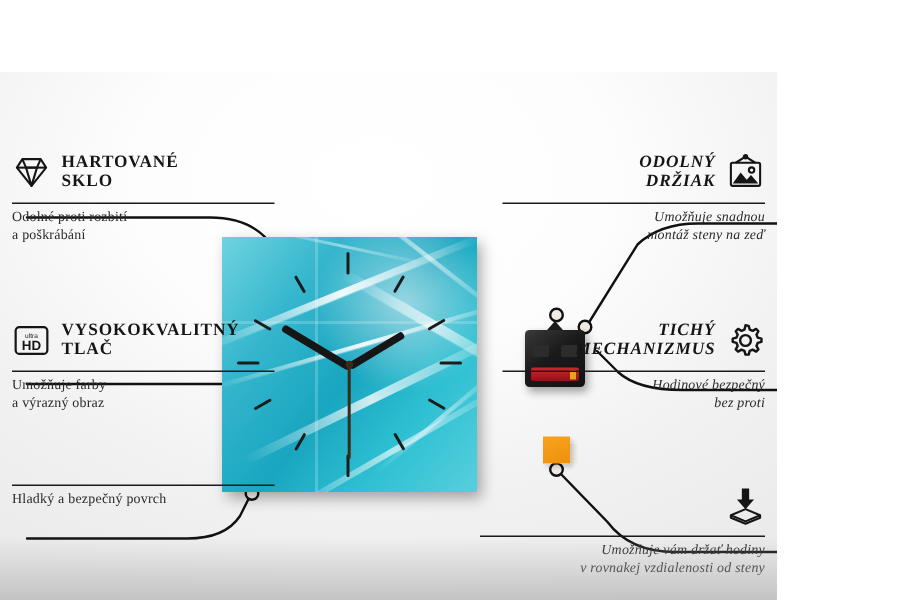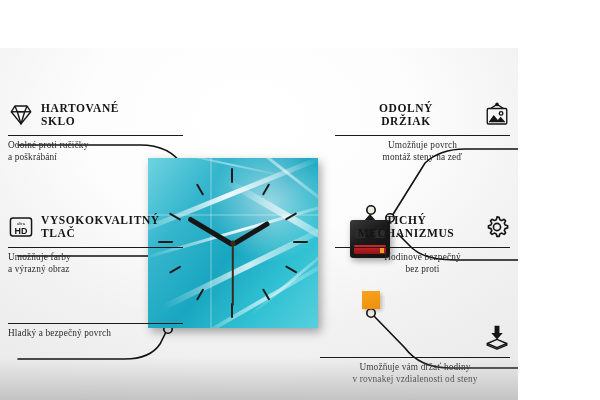--- a/index.html
+++ b/index.html
@@ -20,21 +20,21 @@
   #stage::after{
     content:""; position:absolute; left:0; right:0; bottom:0; height:90px;
     background:linear-gradient(180deg, rgba(180,180,180,0) 0%, rgba(172,172,172,.75) 55%, rgba(166,166,166,.95) 100%);
     pointer-events:none;
   }
   .svg-layer { position:absolute; left:0; top:0; width:600px; height:400px; pointer-events:none; }
 
   
   .feature { position:absolute; width:175px; }
   .feat-left  { left:8px;  text-align:left; }
-  .feat-right { right:8px; text-align:center; }
+  .feat-right { right:8px; text-align:right;font-style:italic; }
 
   .feat-head { display:flex; align-items:center; gap:7px; min-height:34px; }
   .feat-right .feat-head { flex-direction:row-reverse; }
 
   .feat-title {
     font-family:"Liberation Serif", serif;
     font-weight:bold;
     font-size:11.5px;
     line-height:13.5px;
     letter-spacing:.6px;
@@ -169,21 +169,21 @@
           <path d="M4 12 L28 12"></path>
               <path d="M8.5 5 L11.5 12 L16 27 L20.5 12 L23.5 5"></path>
           <path d="M11.5 12 L20.5 12"></path>
         </g>
           </svg>
       </span>
       <span class="feat-title"><span>HARTOVANÉ</span><br><span>SKLO</span></span>
     </div>
     <div class="rule"></div>
     <div class="feat-desc">
-      <span>Odolné proti ručičky</span><br><span>a poškrábání</span>
+      <span>Odolné proti rozbití</span><br><span>a poškrábání</span>
     </div>
   </div>
 
   <div class="feature feat-left" style="top:162px;">
     <div class="feat-head">
       <span class="ico">
         <svg viewBox="0 0 32 32">
           <rect x="3" y="5" width="26" height="22" rx="3" fill="none" stroke="#151515" stroke-width="1.8"></rect>
           <text x="16" y="14" font-family="Liberation Sans, sans-serif" font-size="5.4" fill="#151515" text-anchor="middle">ultra</text>
           <text x="16" y="24" font-family="Liberation Sans, sans-serif" font-size="11" font-weight="bold" fill="#151515" text-anchor="middle">HD</text>
@@ -214,21 +214,21 @@
           <rect x="4" y="8" width="24" height="19" rx="1.5"></rect>
           <circle cx="21" cy="14" r="2.2"></circle>
           <path d="M5.5 25 L12 16 L17 22 L20.5 18 L26.5 25 Z" fill="#151515" stroke="none"></path>
         </g>
           </svg>
       </span>
       <span class="feat-title"><span>ODOLNÝ</span><br><span>DRŽIAK</span></span>
     </div>
     <div class="rule"></div>
     <div class="feat-desc">
-      <span>Umožňuje povrch</span><br><span>montáž steny na zeď</span>
+      <span>Umožňuje snadnou</span><br><span>montáž steny na zeď</span>
     </div>
   </div>
 
   <div class="feature feat-right" style="top:162px;">
     <div class="feat-head">
       <span class="ico">
         <svg viewBox="0 0 32 32">
             <g fill="none" stroke="#151515" stroke-width="2" stroke-linejoin="round">
           <path d="M16 3.5 l2.6 .5 .9 3.1 2.4 1 2.8-1.6 1.9 1.9 -1.6 2.8 1 2.4 3.1 .9 0 2.6 -3.1 .9 -1 2.4 1.6 2.8 -1.9 1.9 -2.8-1.6 -2.4 1 -.9 3.1 -2.6 0 -.9-3.1 -2.4-1 -2.8 1.6 -1.9-1.9 1.6-2.8 -1-2.4 -3.1-.9 0-2.6 3.1-.9 1-2.4 -1.6-2.8 1.9-1.9 2.8 1.6 2.4-1 .9-3.1 Z"></path>
           <circle cx="16" cy="16" r="4.4"></circle>

